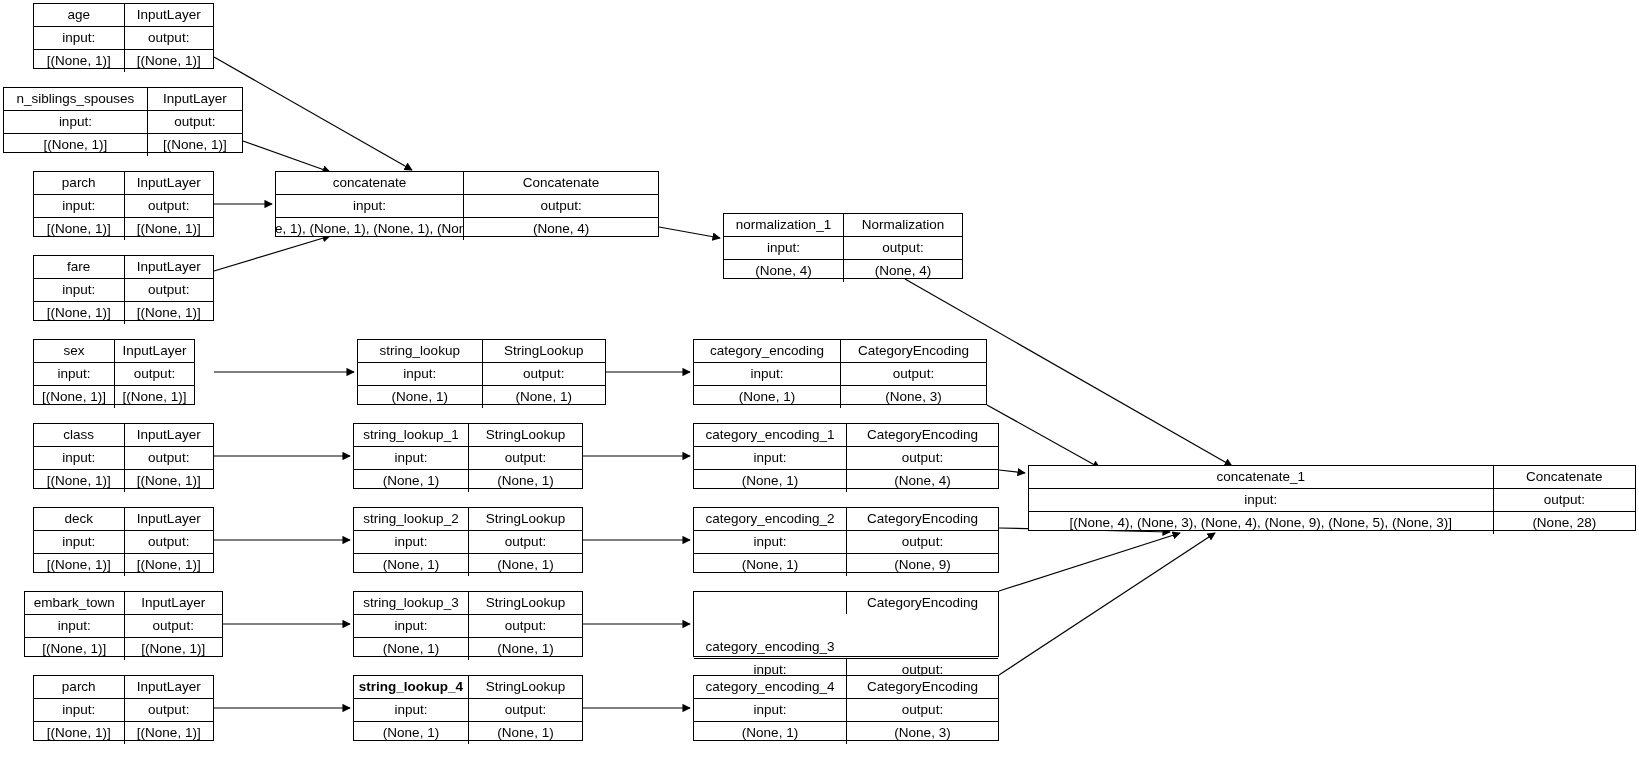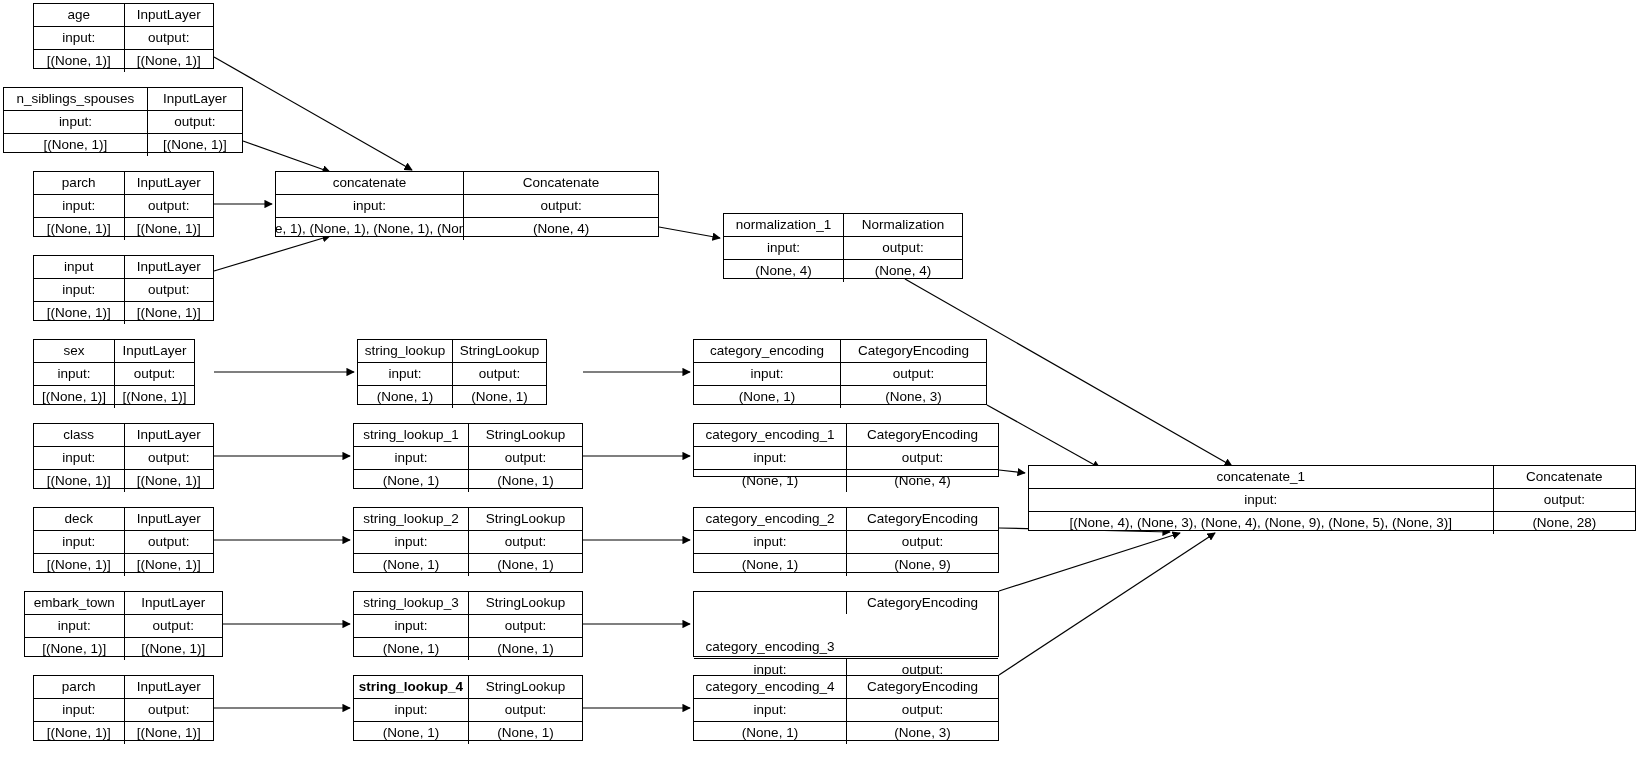--- a/index.html
+++ b/index.html
@@ -135,21 +135,21 @@
           <div class="cell" style="width: 50%;">input:</div>
           <div class="cell" style="width: 50%;">output:</div>
         </div>
         <div class="row">
           <div class="cell" style="width: 50%;">[(None, 1)]</div>
           <div class="cell" style="width: 50%;">[(None, 1)]</div>
         </div>
       </div>
       <div class="node" style="left: 33px; top: 255px; width: 181px; height: 66px;">
         <div class="row">
-          <div class="cell" style="width: 50%;">input</div>
+          <div class="cell" style="width: 50%;">fare</div>
           <div class="cell" style="width: 50%;">InputLayer</div>
         </div>
         <div class="row">
           <div class="cell" style="width: 50%;">input:</div>
           <div class="cell" style="width: 50%;">output:</div>
         </div>
         <div class="row">
           <div class="cell" style="width: 50%;">[(None, 1)]</div>
           <div class="cell" style="width: 50%;">[(None, 1)]</div>
         </div>
@@ -245,21 +245,21 @@
         </div>
         <div class="row">
           <div class="cell" style="width: 50%;">input:</div>
           <div class="cell" style="width: 50%;">output:</div>
         </div>
         <div class="row">
           <div class="cell" style="width: 50%;">(None, 4)</div>
           <div class="cell" style="width: 50%;">(None, 4)</div>
         </div>
       </div>
-      <div class="node" style="left: 357px; top: 339px; width: 190px; height: 66px;">
+      <div class="node" style="left: 357px; top: 339px; width: 249px; height: 66px;">
         <div class="row">
           <div class="cell" style="width: 50%;">string_lookup</div>
           <div class="cell" style="width: 50%;">StringLookup</div>
         </div>
         <div class="row">
           <div class="cell" style="width: 50%;">input:</div>
           <div class="cell" style="width: 50%;">output:</div>
         </div>
         <div class="row">
           <div class="cell" style="width: 50%;">(None, 1)</div>
@@ -329,21 +329,21 @@
         </div>
         <div class="row">
           <div class="cell" style="width: 50%;">input:</div>
           <div class="cell" style="width: 50%;">output:</div>
         </div>
         <div class="row">
           <div class="cell" style="width: 50%;">(None, 1)</div>
           <div class="cell" style="width: 50%;">(None, 3)</div>
         </div>
       </div>
-      <div class="node" style="left: 693px; top: 423px; width: 306px; height: 54px;">
+      <div class="node" style="left: 693px; top: 423px; width: 306px; height: 66px;">
         <div class="row">
           <div class="cell" style="width: 50%;">category_encoding_1</div>
           <div class="cell" style="width: 50%;">CategoryEncoding</div>
         </div>
         <div class="row">
           <div class="cell" style="width: 50%;">input:</div>
           <div class="cell" style="width: 50%;">output:</div>
         </div>
         <div class="row">
           <div class="cell" style="width: 50%;">(None, 1)</div>

